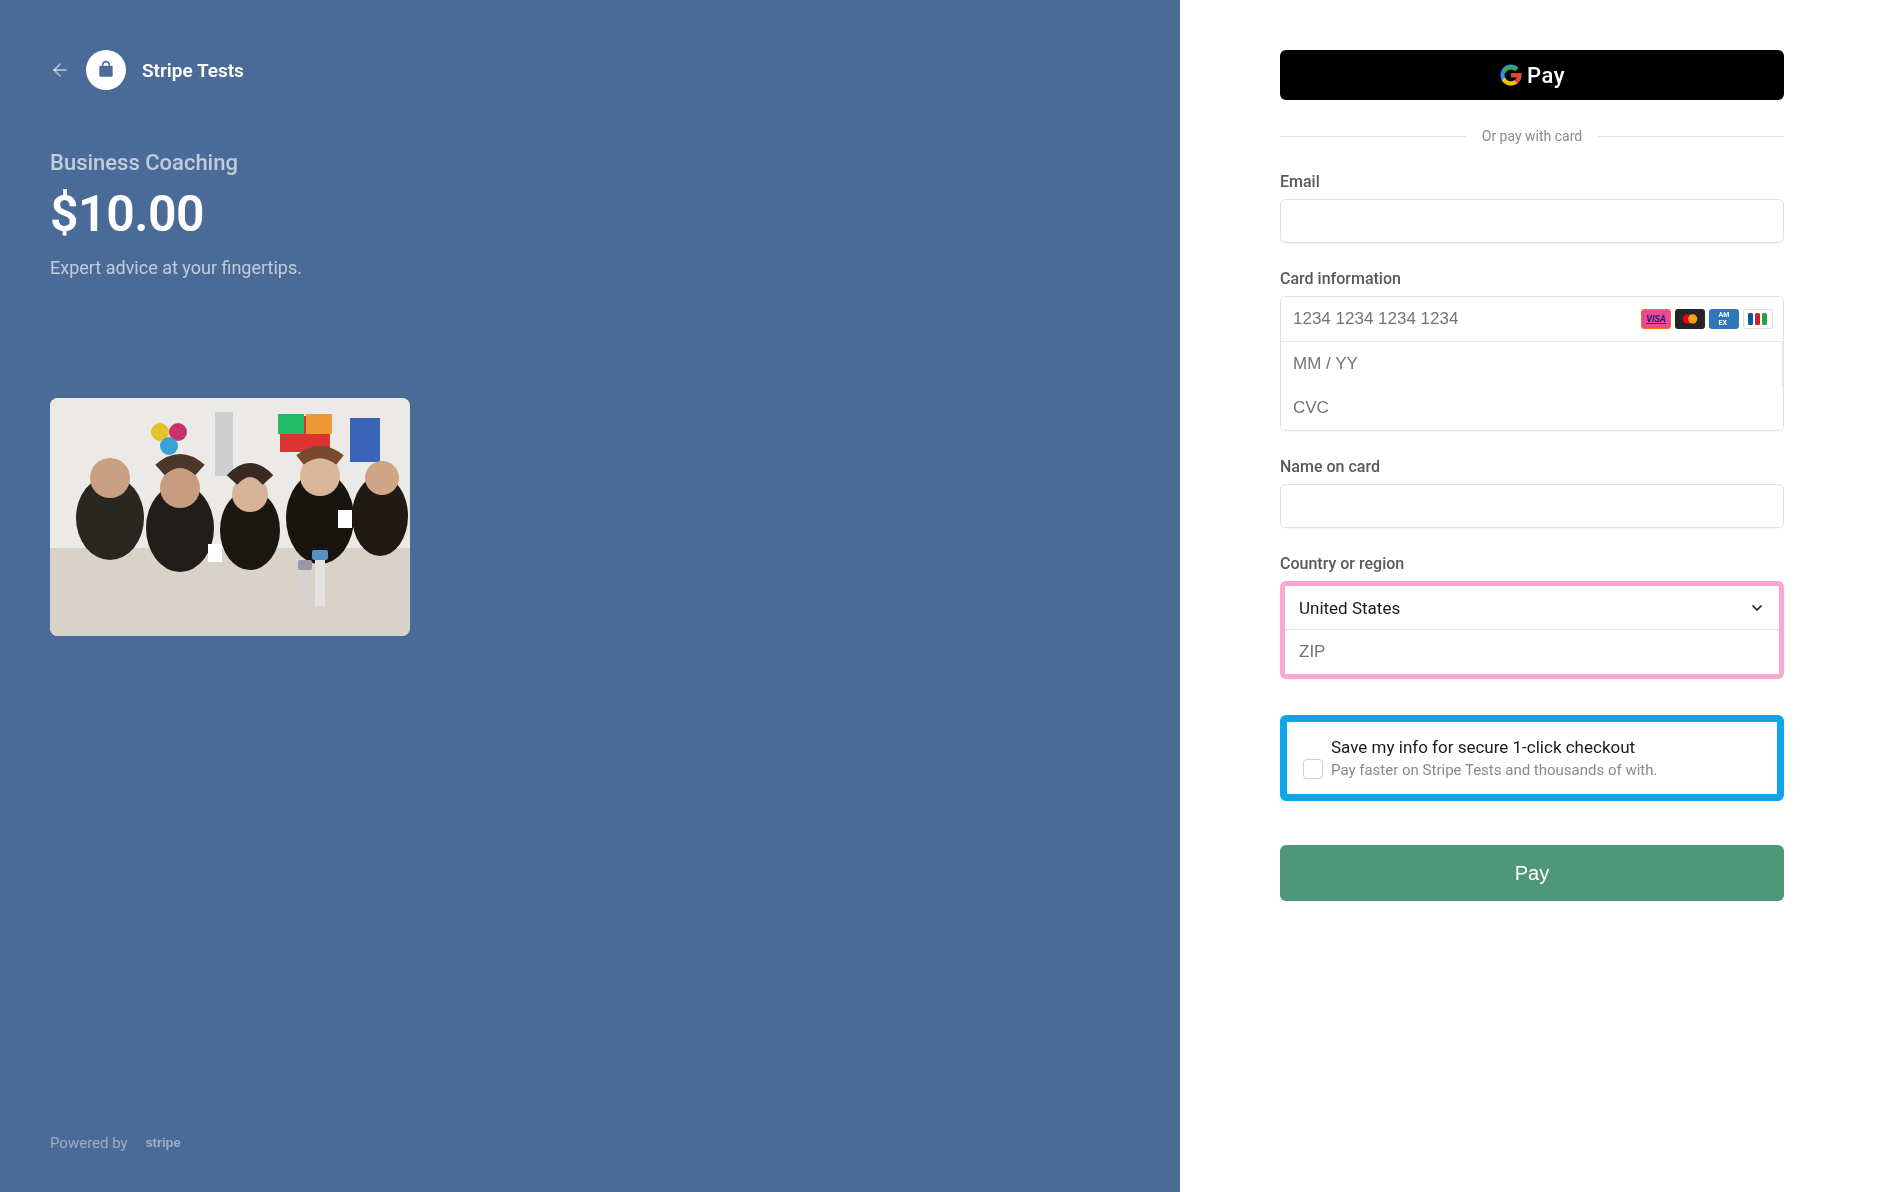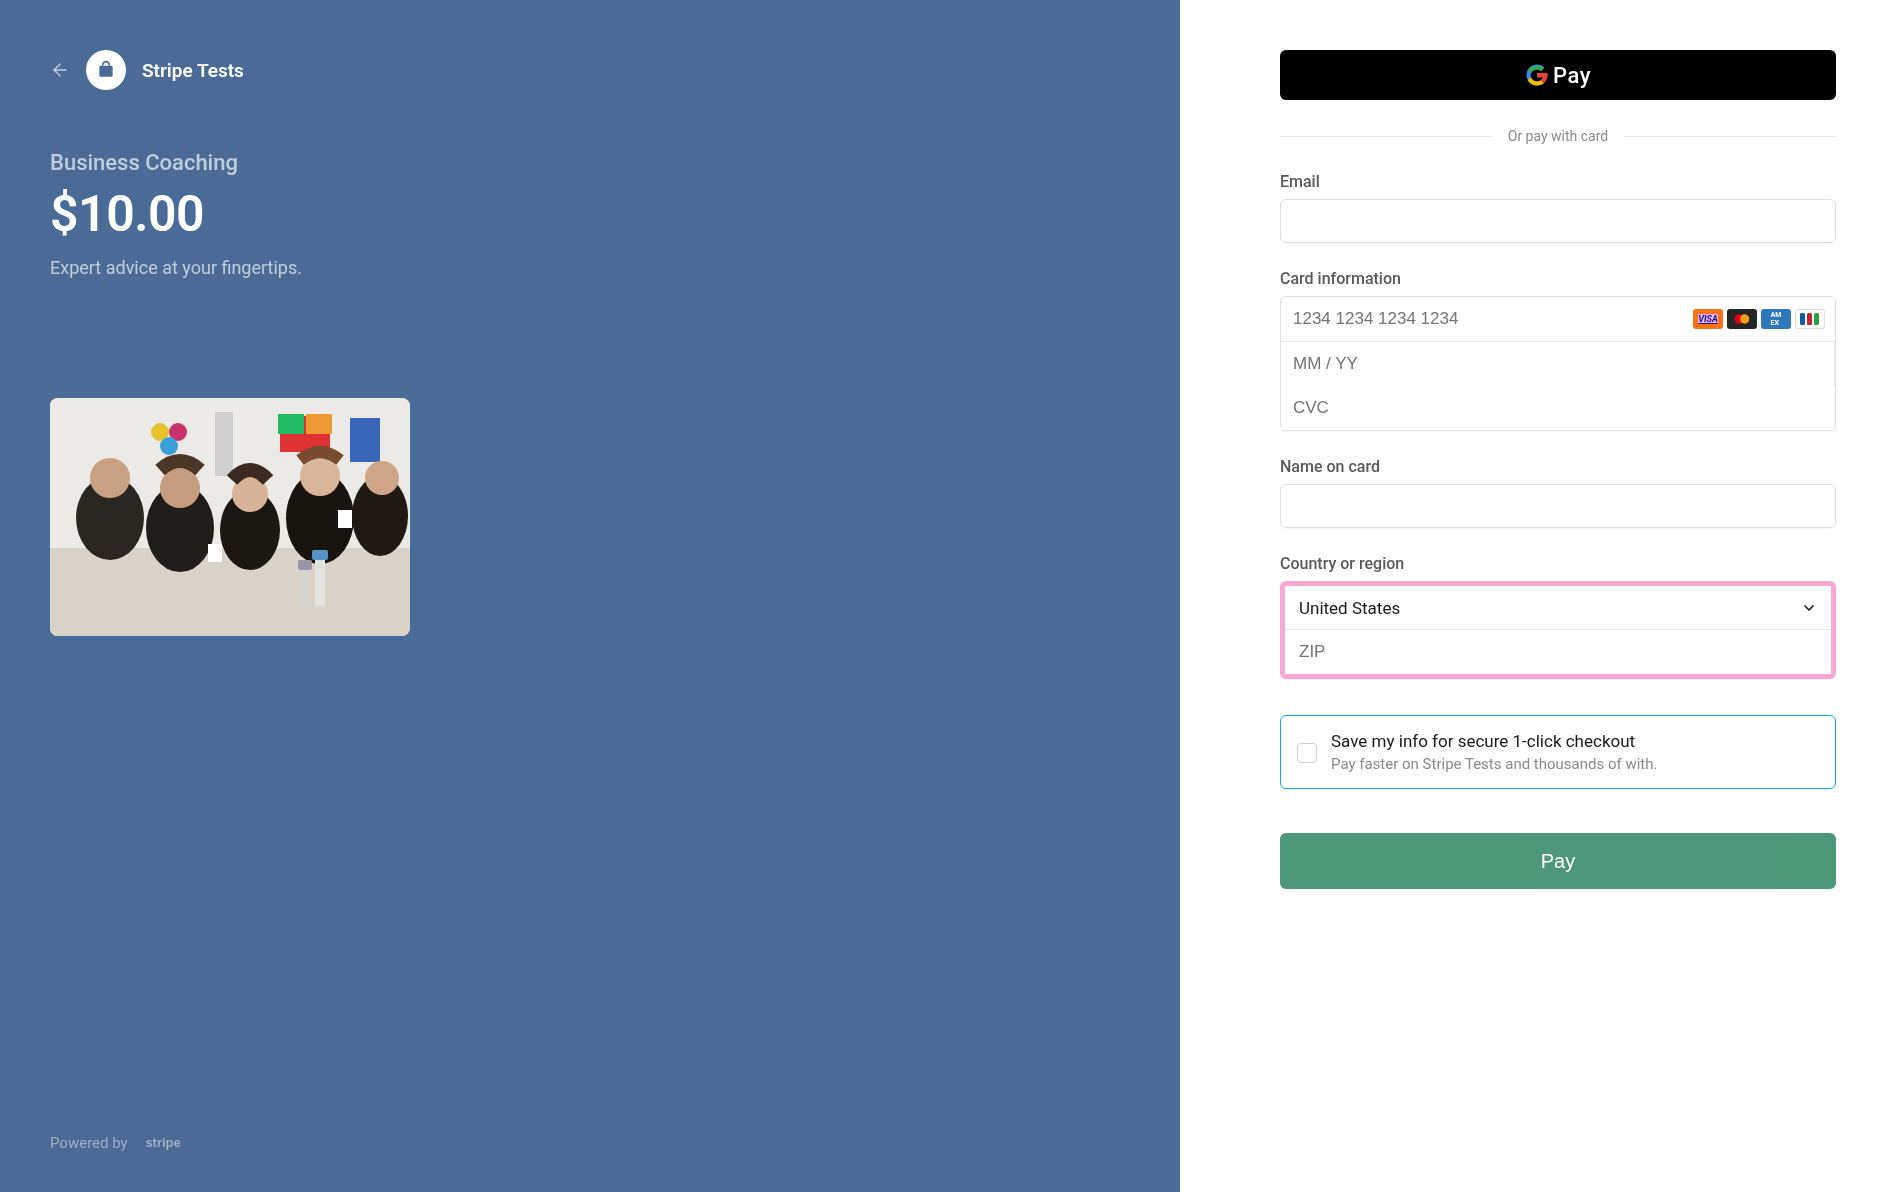--- a/index.html
+++ b/index.html
@@ -83,21 +83,21 @@
     color: rgba(255,255,255,0.45);
     display: flex;
     align-items: center;
     gap: 17px;
   }
   .powered svg { opacity: 0.45; }
 
   
   .right {
     flex: 1;
-    padding: 50px 44px 60px 100px;
+    padding: 50px 96px 60px 100px;
     background: #fff;
     max-width: 700px;
   }
   .gpay-btn {
     width: 100%;
     height: 50px;
     background: #000;
     border-radius: 6px;
     display: flex;
     align-items: center;
@@ -160,21 +160,21 @@
     padding: 0 12px;
     font-size: 17px;
     flex: 1;
     width: 100%;
   }
   .card-brands { display:flex; gap:4px; align-items:center; }
   .card-brand {
     width: 30px; height: 20px; border-radius: 3px; display:flex;align-items:center;justify-content:center;
     font-size:8px; font-weight:700; color:#fff;
   }
-  .visa { background:#f0abfc; color:#1a1f71; border:5px solid #f97316; font-style:italic; font-size:9px;text-decoration:underline;}
+  .visa { background:#ec4899; color:#1a1f71; border:1px solid #f97316; font-style:italic; font-size:9px;text-decoration:underline;}
   .mc { background:#252525; }
   .amex { background:#2e77bb; font-size:7px;}
   .jcb { background:#fff; border:1px solid #ddd; }
   .card-row { display:flex;flex-direction:column; }
   .card-row > div { flex:1; }
   .card-row > div:first-child { border-right:1px solid #e6e6e6; }
   .country-group {
     border: 5px solid #f9a8d4;
     border-radius: 6px;
     overflow: hidden;
@@ -187,26 +187,26 @@
     padding: 0 14px;
     border-bottom: 1px solid #e6e6e6;
     cursor: pointer;
     justify-content: space-between;
   }
   .select-row span { font-size: 17px; color: #1a1a1a; }
   .zip-row input {
     border:none; height:44px; padding:0 14px; font-size:17px; width:100%;
   }
   .save-box {
-    border: 1px solid #0ea5e9;
+    border: 7px solid #0ea5e9;
     border-radius: 6px;
     padding: 15px 16px;
     display: flex;
-    gap: 14px;
-    align-items: center;
+    gap: 8px;
+    align-items: flex-end;
     margin-top: 36px;
     box-shadow: 0 1px 1px rgba(0,0,0,0.03);
   }
   .checkbox {
     width: 20px; height: 20px;
     border: 1px solid #d0d0d0;
     border-radius: 4px;
     flex-shrink: 0;
     margin-top: 1px;
     cursor: pointer;

